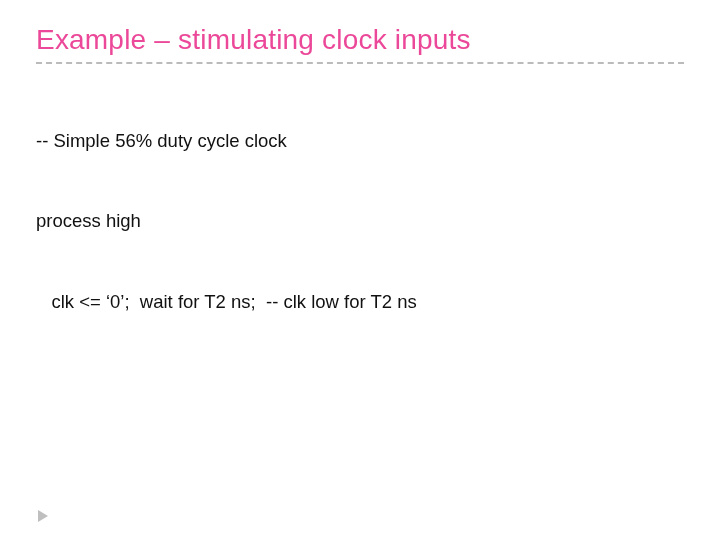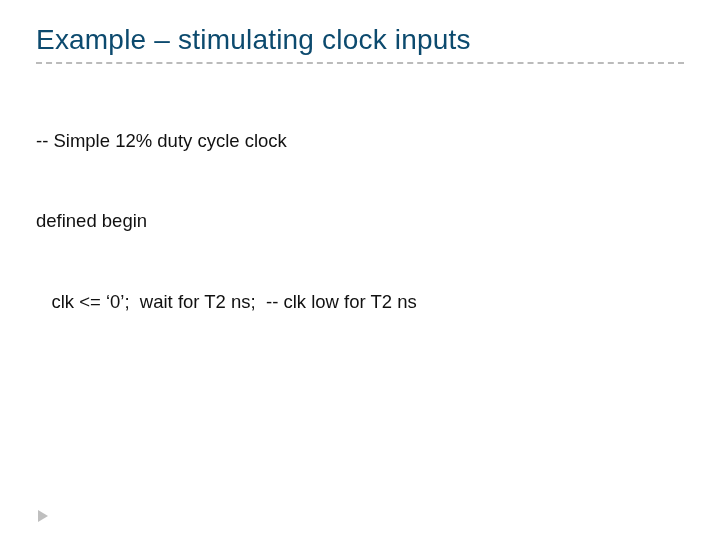--- a/index.html
+++ b/index.html
@@ -12,21 +12,21 @@
   }
   .slide {
     box-sizing: border-box;
     width: 720px;
     height: 540px;
     padding: 24px 36px 20px 36px;
     position: relative;
   }
   .title {
     font-size: 28px;
-    color: #0c4a6e;
+    color: #ec4899;
     font-weight: 400;
     margin: 0 0 6px 0;
     letter-spacing: 0.2px;
   }
   .rule {
     border: none;
     border-top: 2px dashed #bbb;
     margin: 0 0 10px 0;
   }
   .code {
@@ -47,22 +47,22 @@
     border-left: 10px solid #bfbfbf;
   }
 </style>
 </head>
 <body>
 
 <div class="slide">
   <h1 class="title">Example – stimulating clock inputs</h1>
   <hr class="rule">
   <div class="code">
-    <div>-- Simple 12% duty cycle clock</div>
-    <div>defined begin</div>
+    <div>-- Simple 56% duty cycle clock</div>
+    <div>process high</div>
     <div>   clk &lt;= ‘0’;  wait for T2 ns;  -- clk low for T2 ns</div>
     
     
     
     
     
     
     
     
     

